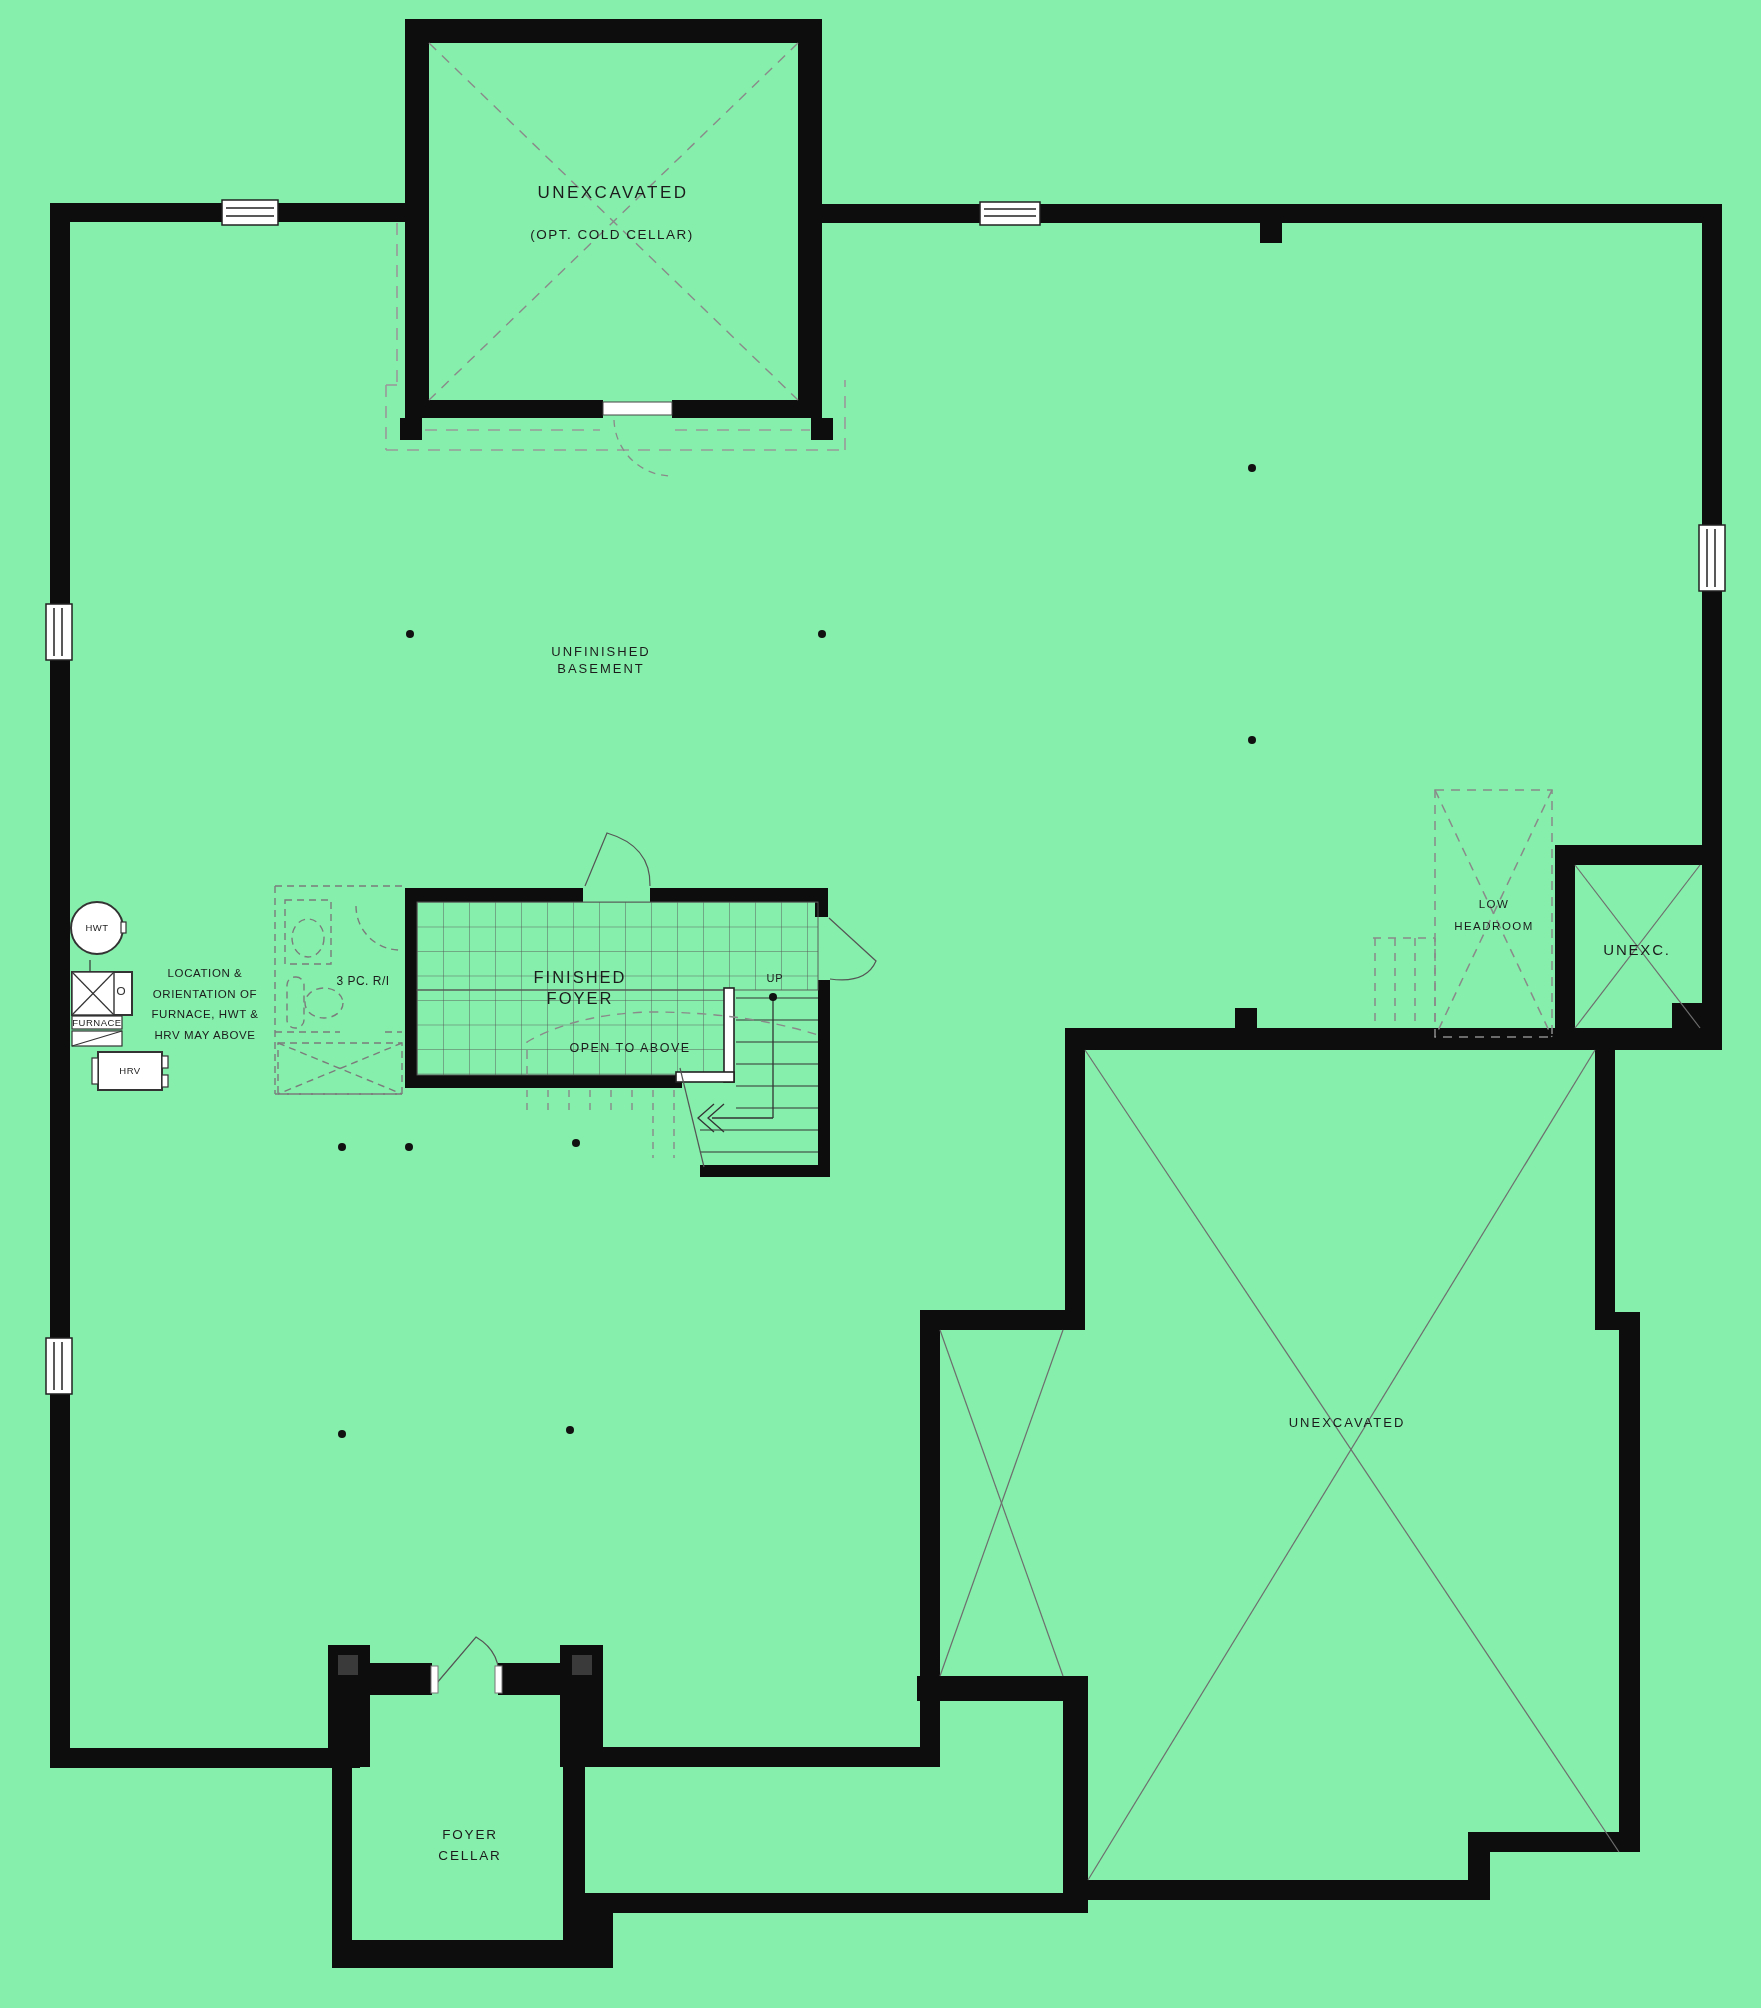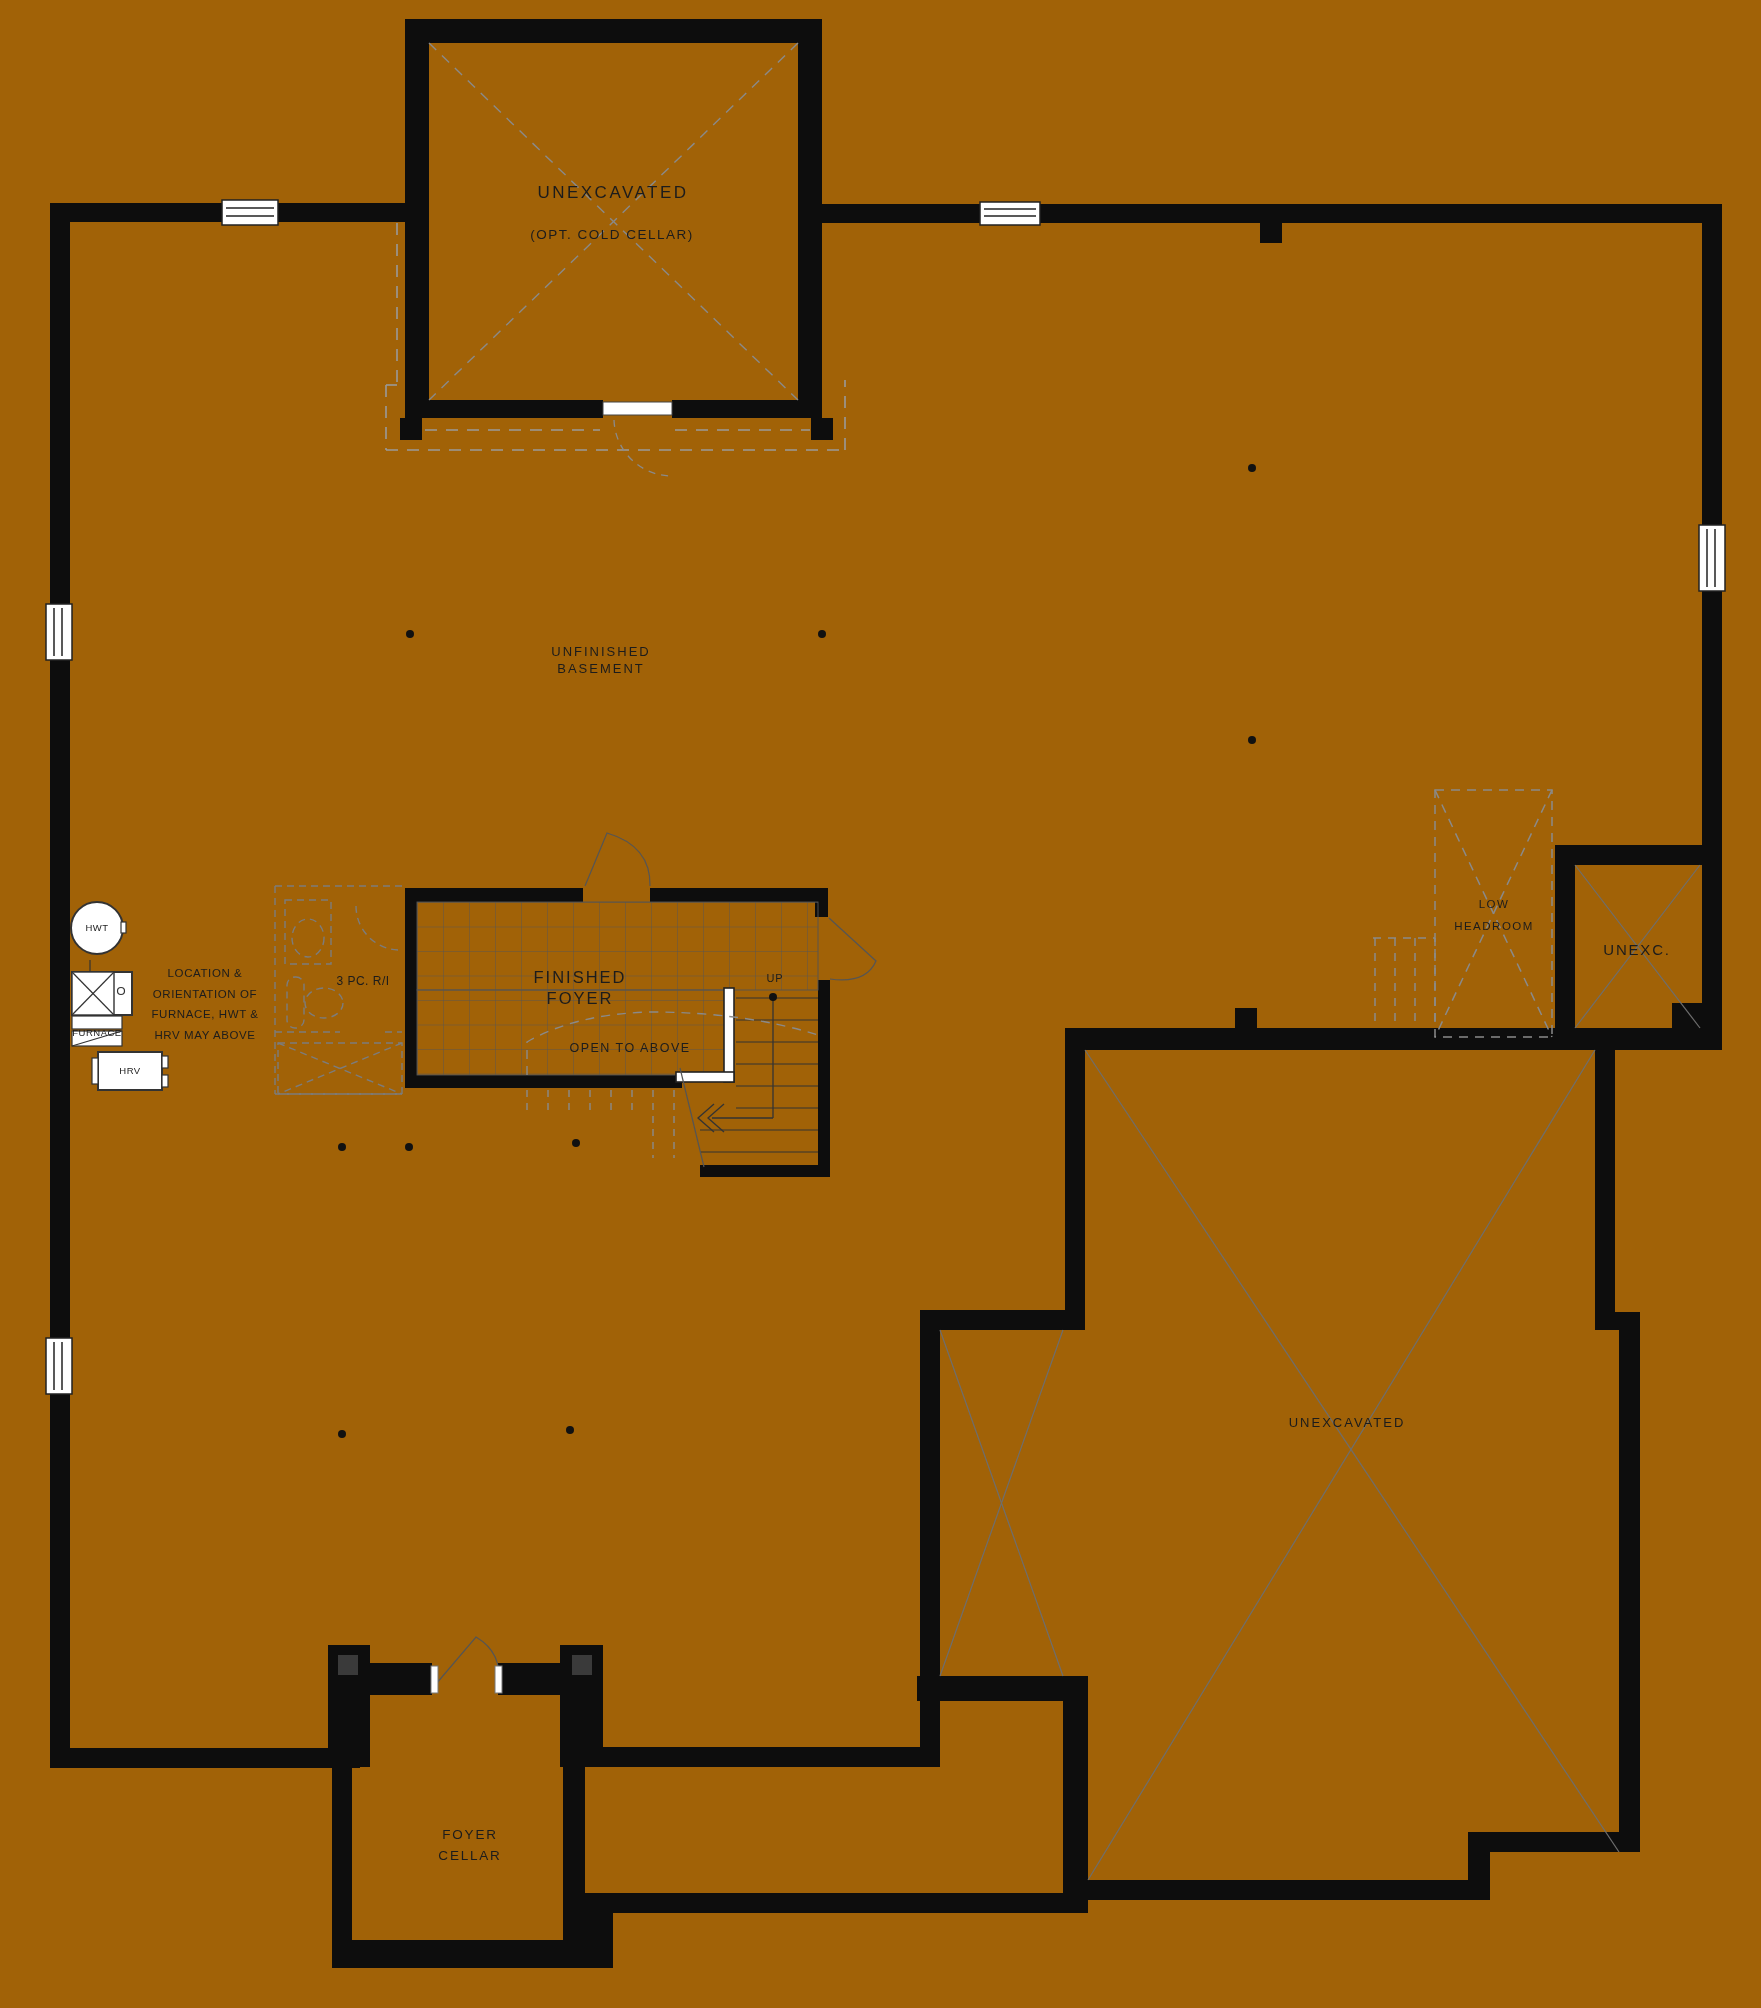--- a/index.html
+++ b/index.html
@@ -1,16 +1,16 @@
 <!DOCTYPE html>
 <html><head>
 <meta charset="utf-8">
 <style>
   html,body{margin:0;padding:0;background:#fff;}
-  #plan{position:relative;width:1761px;height:2008px;background:#a16207;overflow:hidden;
+  #plan{position:relative;width:1761px;height:2008px;background:#86efac;overflow:hidden;
         font-family:"Liberation Sans",sans-serif;color:#1c1c1c;}
   #linework{position:absolute;left:0;top:0;}
   .label{position:absolute;transform:translate(-50%,-50%);text-align:center;
          color:#1c1c1c;letter-spacing:1.5px;line-height:1.3;white-space:nowrap;}
   .lbl-lg{font-size:17px;letter-spacing:2.5px;}
   .lbl-md{font-size:13px;letter-spacing:2px;line-height:1.32;}
   .lbl-sm{font-size:12px;letter-spacing:1px;}
   .lbl-xs{font-size:11px;letter-spacing:0.8px;}
   .lbl-note{font-size:11.5px;letter-spacing:0.6px;line-height:1.8;}
 </style>
@@ -290,21 +290,21 @@
   <div class="label lbl-sm" style="left:363px;top:982px;letter-spacing:0.5px;">3 PC. R/I</div>
 
   <div class="label lbl-note" style="left:205px;top:1004px;">
     <div>LOCATION &amp;</div>
     <div>ORIENTATION OF</div>
     <div>FURNACE, HWT &amp;</div>
     <div>HRV MAY ABOVE</div>
   </div>
 
   <div class="label" style="left:97px;top:928px;font-size:9.5px;letter-spacing:0.5px;">HWT</div>
-  <div class="label" style="left:97px;top:1023px;font-size:9.5px;letter-spacing:0.5px;margin-top:10px;">FURNACE</div>
+  <div class="label" style="left:97px;top:1023px;font-size:9.5px;letter-spacing:0.5px;">FURNACE</div>
   <div class="label" style="left:130px;top:1071px;font-size:9.5px;letter-spacing:0.5px;">HRV</div>
 
   <div class="label" style="left:1494px;top:916px;font-size:11.5px;line-height:1.9;">
     <div>LOW</div>
     <div>HEADROOM</div>
   </div>
 
   <div class="label" style="left:1637px;top:950px;font-size:15px;letter-spacing:1.8px;">UNEXC.</div>
 
   <div class="label lbl-md" style="left:1347px;top:1423px;">UNEXCAVATED</div>

